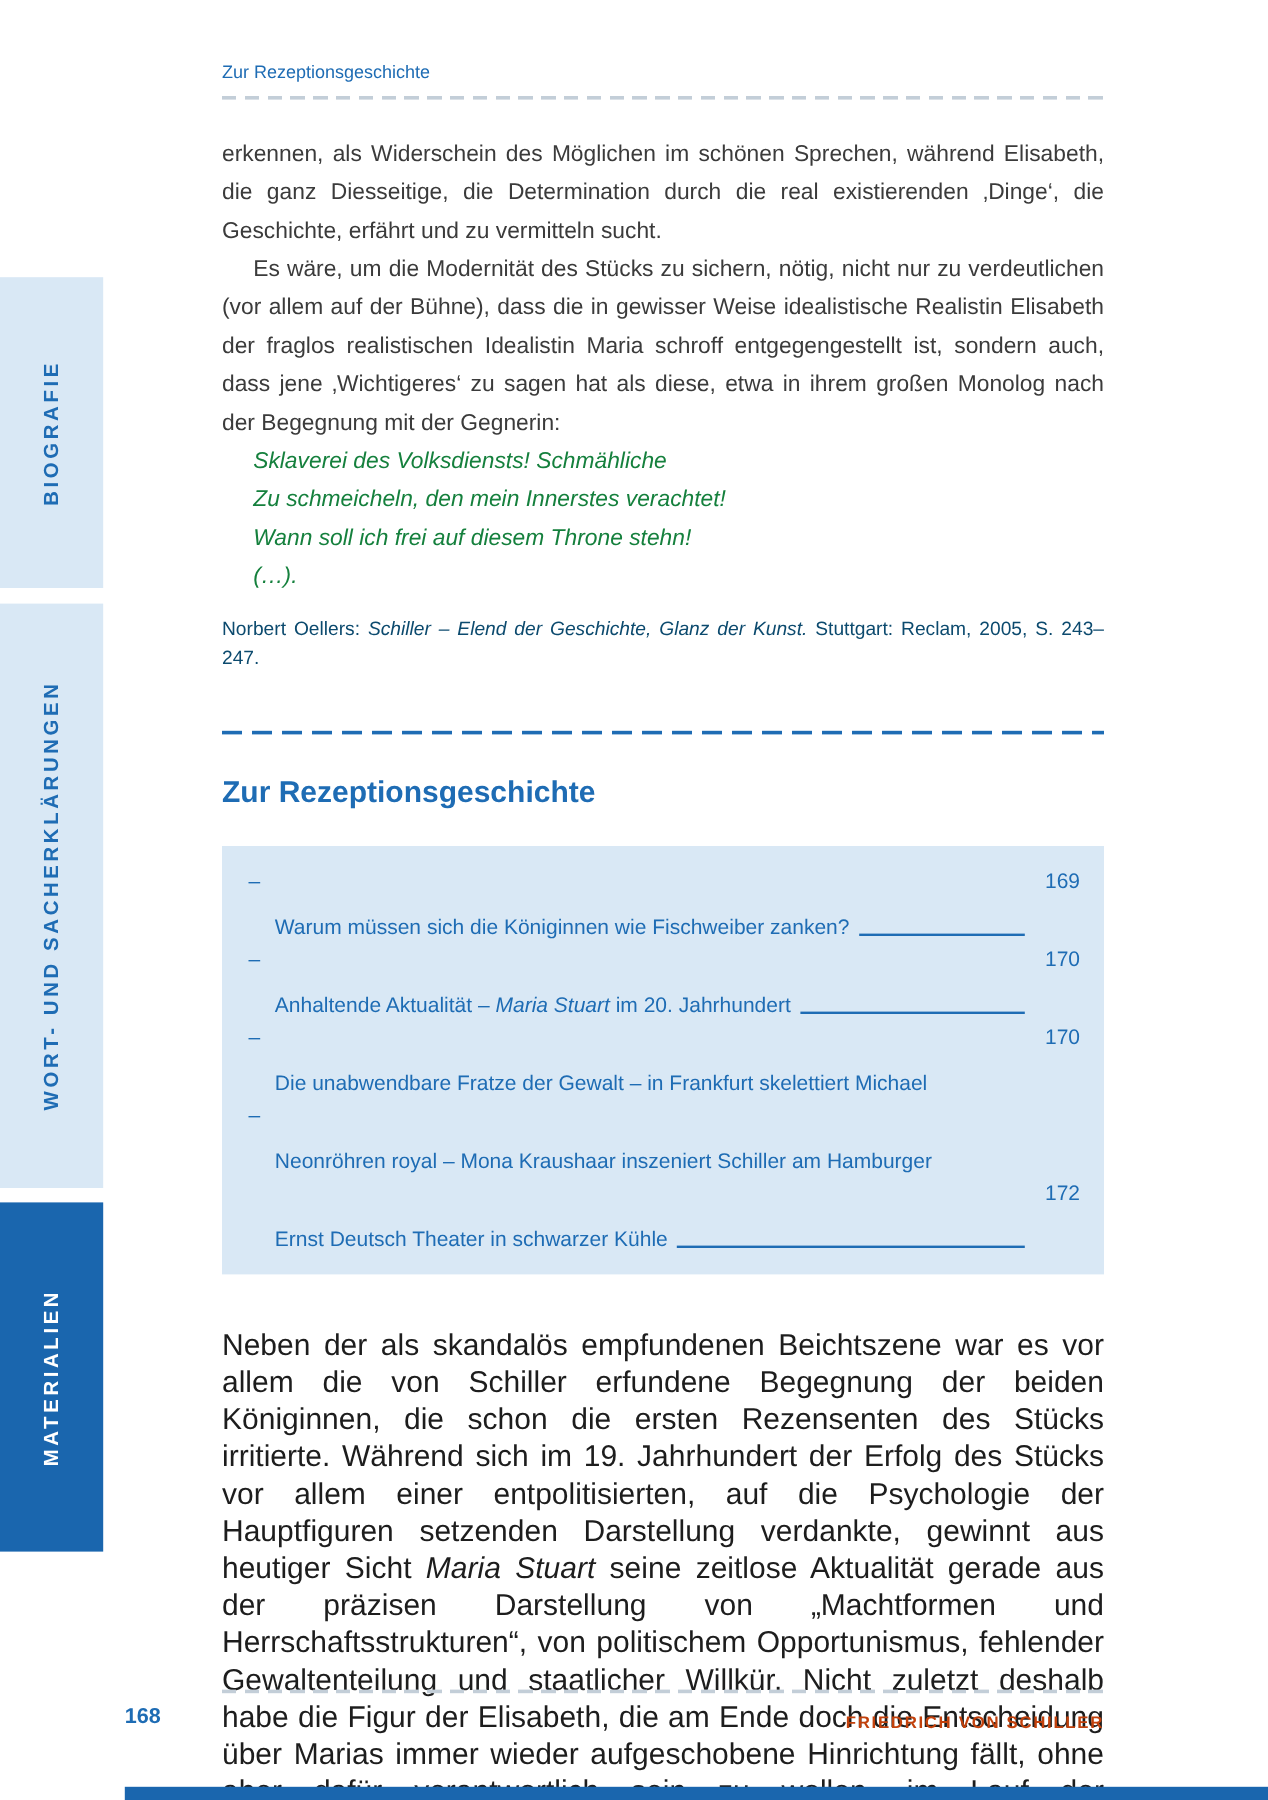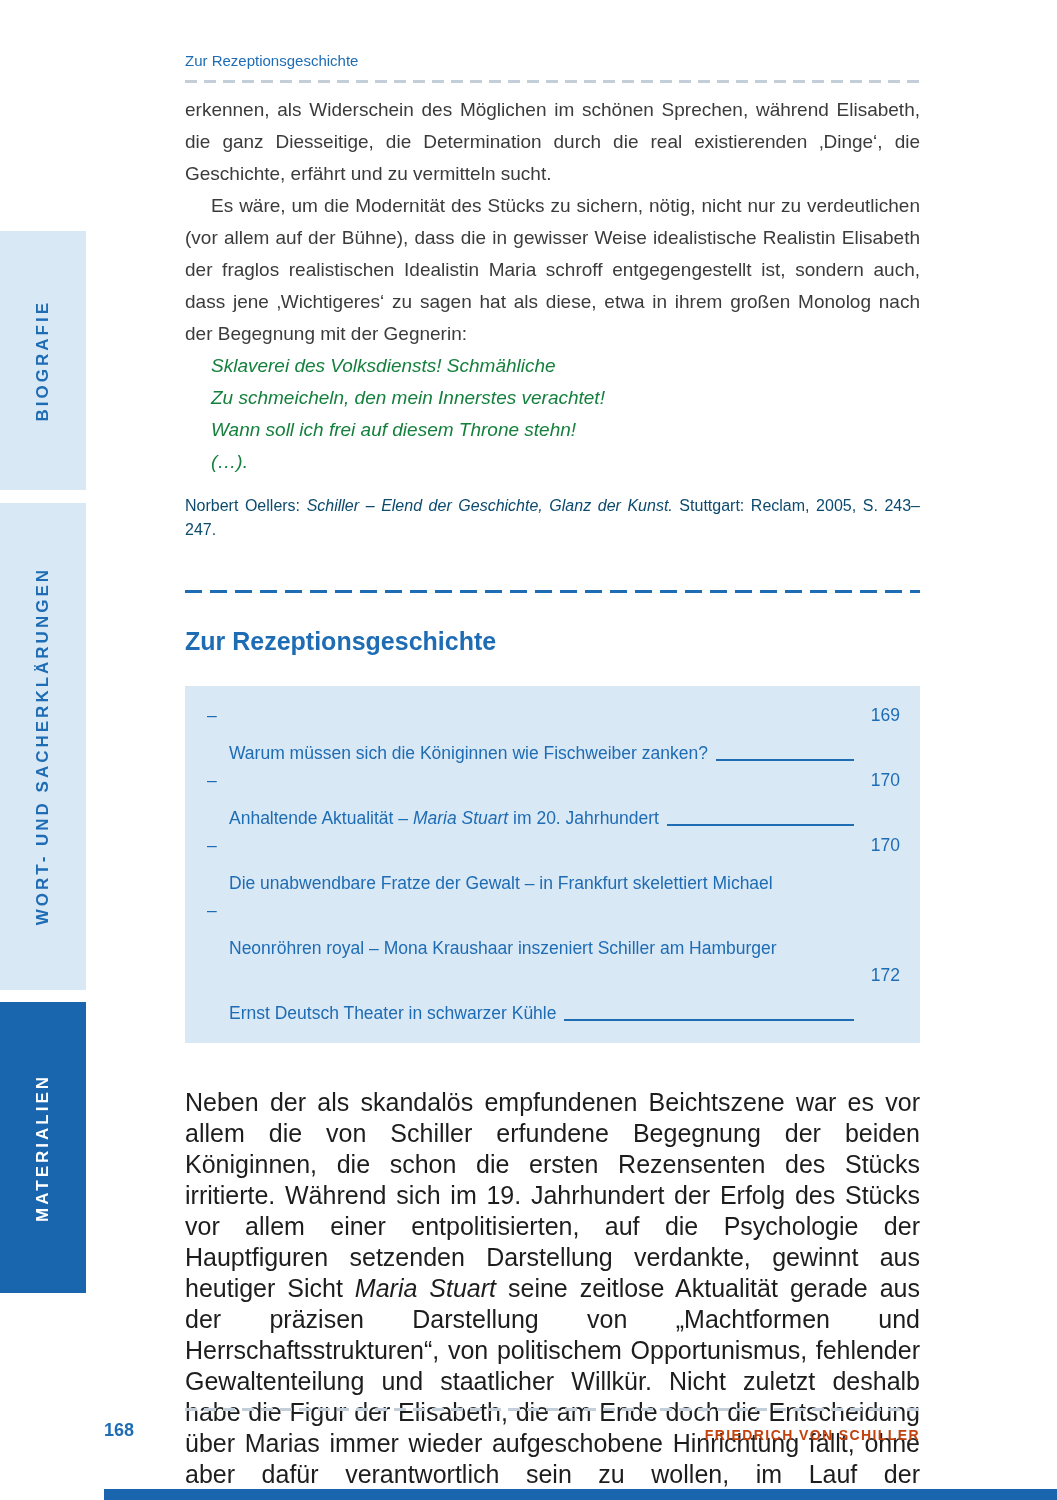--- a/index.html
+++ b/index.html
@@ -26,21 +26,21 @@
 
   
   .main { position:absolute; left:185px; top:52px; width:735px; }
 
   .running-head { color:#1e6cb4; font-size:15px; }
   .rule-dashed-gray {
     margin-top:11px; height:3px;
     background:repeating-linear-gradient(90deg,#c3ced8 0,#c3ced8 12px,transparent 12px,transparent 19px);
   }
 
-  .essay { margin-top:11px; font-size:19px; line-height:32px; color:#3b3b3b; text-align:justify; }
+  .essay { margin-top:30px; font-size:19px; line-height:32px; color:#3b3b3b; text-align:justify; }
   .essay p.indent { text-indent:26px; }
   .quotes { margin-left:26px; }
   .quote-line { font-size:19px; line-height:32px; color:#15803d;font-style:italic; }
   .source { margin-top:16px; font-size:16px; line-height:24px; color:#0c4a6e; }
 
   .section-divider {
     margin-top:48px; height:3px;
     background:repeating-linear-gradient(90deg,#1e6cb4 0,#1e6cb4 17px,transparent 17px,transparent 25px);
   }
   .section-title { margin-top:34px; color:#1e6cb4; font-size:25px; font-weight:bold; }

